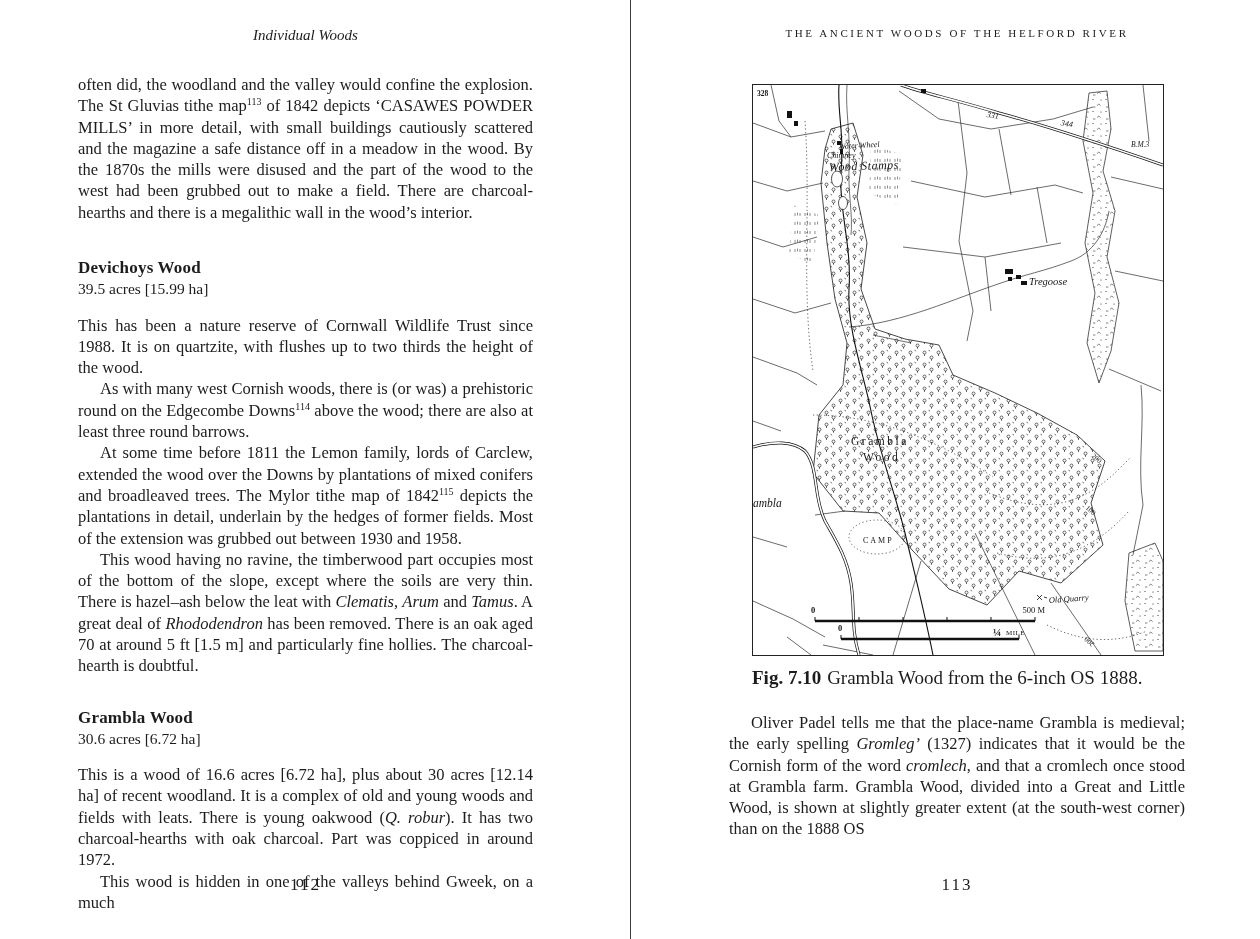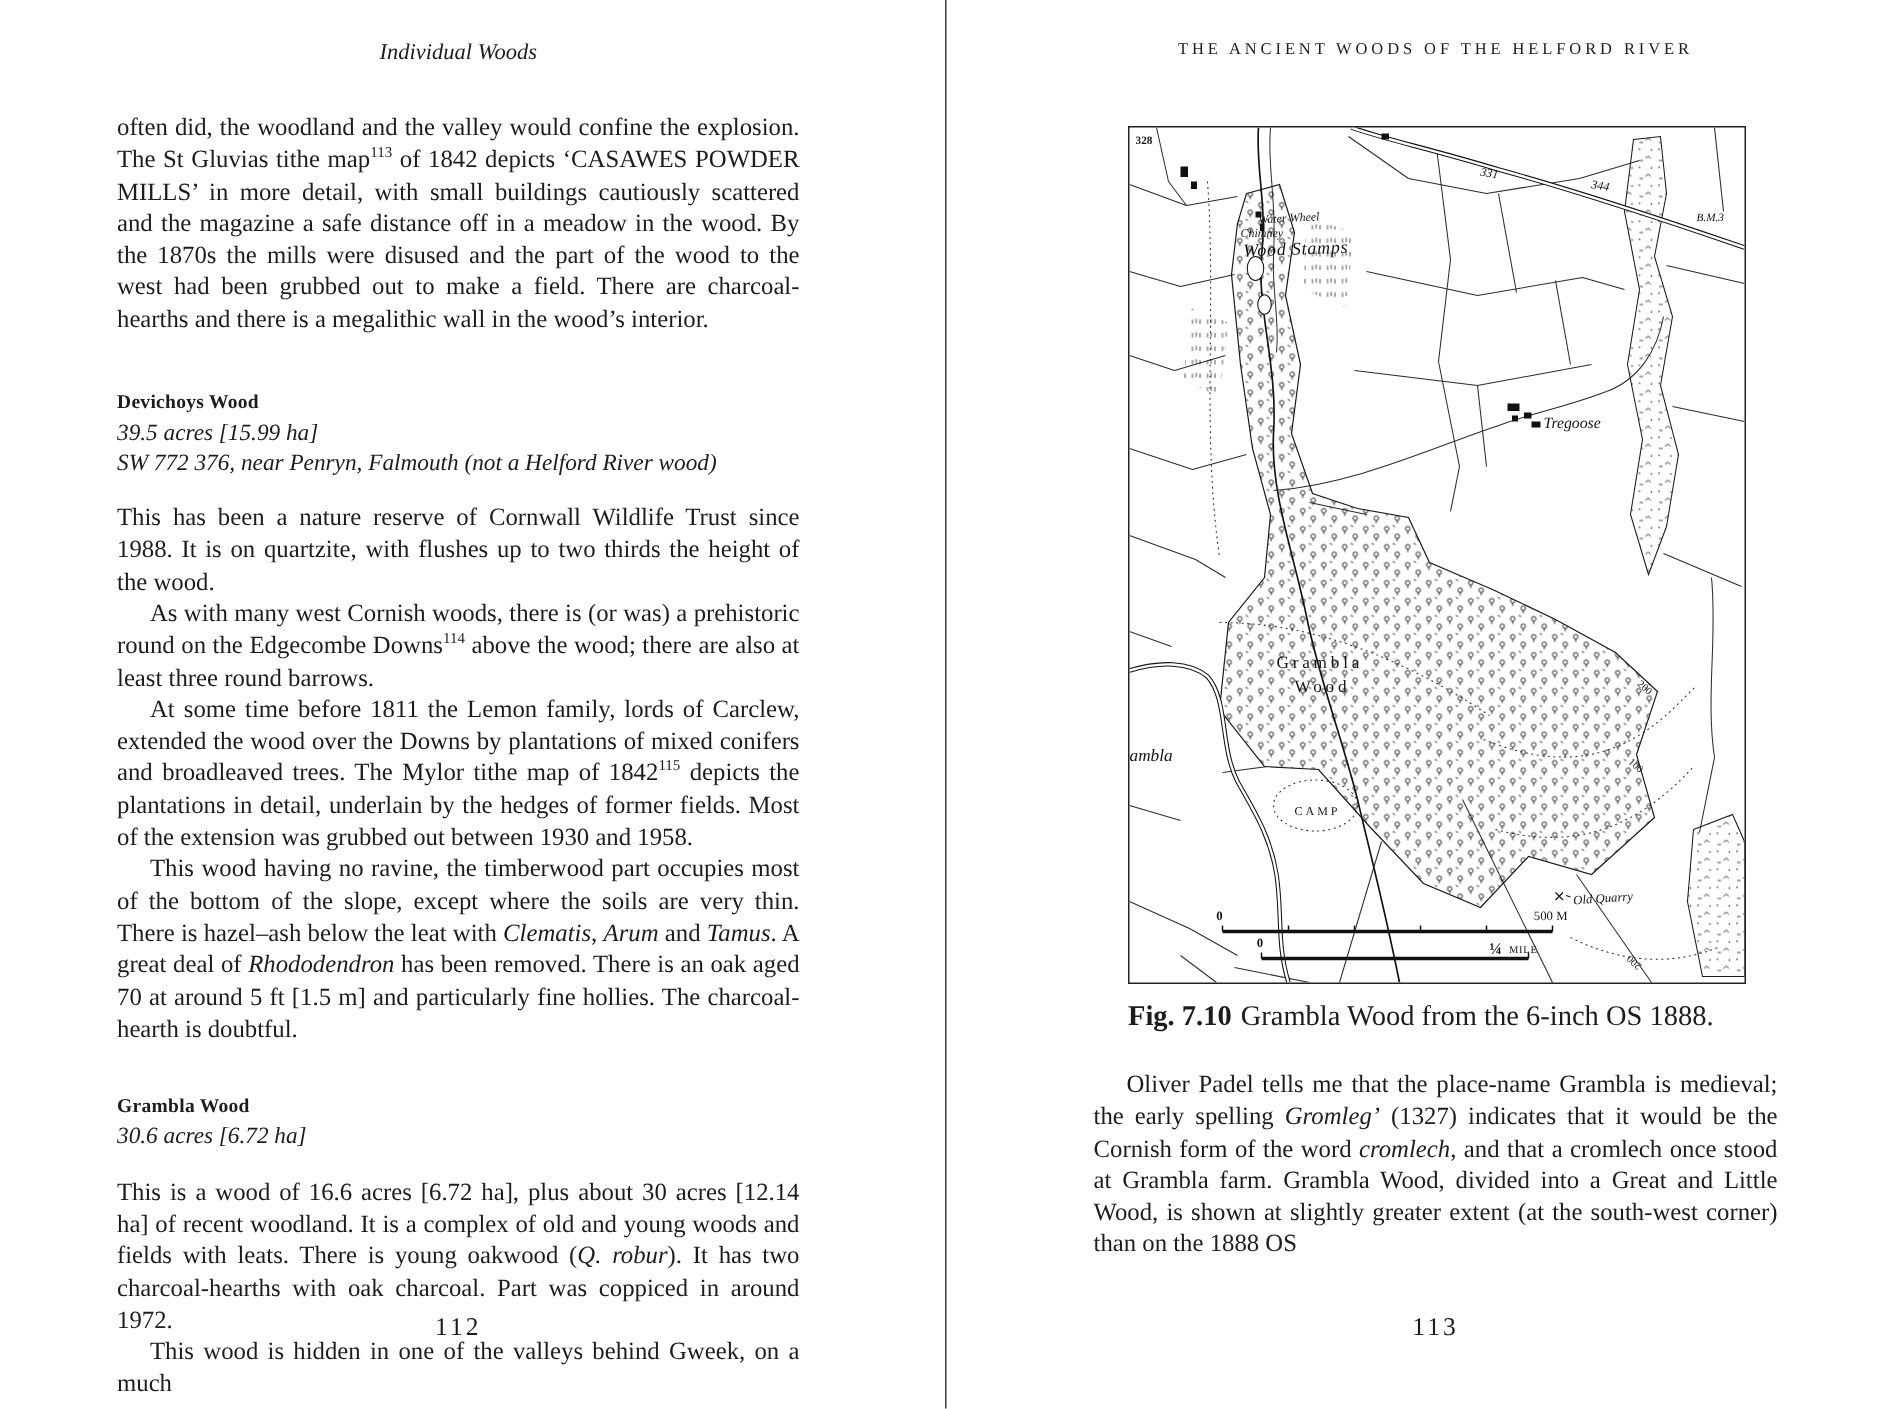--- a/index.html
+++ b/index.html
@@ -28,24 +28,24 @@
   p.body{
     margin:0;font-size:16.5px;line-height:21.3px;text-align:justify;
   }
   p.body.indent{text-indent:22px;}
   sup{font-size:10px;line-height:0;}
 
   section.wood{display:block;}
   section.wood.first{margin-top:34px;}
   section.wood.second{margin-top:30px;}
   h3.wood-title{
-    margin:0;font-size:13px;font-weight:bold;line-height:22px;letter-spacing:.2px;
+    margin:0;font-size:17px;font-weight:bold;line-height:22px;letter-spacing:.2px;
   }
   .wood-meta{
-    font-style:italic;font-size:15.5px;line-height:19.5px;
+    font-size:15.5px;line-height:19.5px;
   }
   .wood-paras{margin-top:16px;}
 
   .pagenum{
     position:absolute;top:875px;left:0;width:100%;text-align:center;
     font-size:17px;letter-spacing:2px;
   }
 
   
   .figure{position:absolute;left:23px;top:84px;width:412px;}
@@ -82,21 +82,20 @@
 
 <div class="page left">
   <div class="running-head italic">Individual Woods</div>
 
   <div class="text-block">
     <p class="body"><span>often did, the woodland and the valley would confine the explosion. The St Gluvias tithe map</span><sup>113</sup><span> of 1842 depicts ‘CASAWES POWDER MILLS’ in more detail, with small buildings cautiously scattered and the magazine a safe distance off in a meadow in the wood. By the 1870s the mills were disused and the part of the wood to the west had been grubbed out to make a field. There are charcoal-hearths and there is a megalithic wall in the wood’s interior.</span></p>
 
     <section class="wood first">
       <h3 class="wood-title">Devichoys Wood</h3>
       <div class="wood-meta">39.5 acres [15.99 ha]</div>
-      <div class="wood-meta">SW 772 376, near Penryn, Falmouth (not a Helford River wood)</div>
       <div class="wood-paras">
         <p class="body"><span>This has been a nature reserve of Cornwall Wildlife Trust since 1988. It is on quartzite, with flushes up to two thirds the height of the wood.</span></p>
         <p class="body indent"><span>As with many west Cornish woods, there is (or was) a prehistoric round on the Edgecombe Downs</span><sup>114</sup><span> above the wood; there are also at least three round barrows.</span></p>
         <p class="body indent"><span>At some time before 1811 the Lemon family, lords of Carclew, extended the wood over the Downs by plantations of mixed conifers and broadleaved trees. The Mylor tithe map of 1842</span><sup>115</sup><span> depicts the plantations in detail, underlain by the hedges of former fields. Most of the extension was grubbed out between 1930 and 1958.</span></p>
         <p class="body indent"><span>This wood having no ravine, the timberwood part occupies most of the bottom of the slope, except where the soils are very thin. There is hazel–ash below the leat with </span><span style="font-style: italic;">Clematis</span><span>, </span><span style="font-style: italic;">Arum</span><span> and </span><span style="font-style: italic;">Tamus</span><span>. A great deal of </span><span style="font-style: italic;">Rhododendron</span><span> has been removed. There is an oak aged 70 at around 5 ft [1.5 m] and particularly fine hollies. The charcoal-hearth is doubtful.</span></p>
       </div>
     </section>
 
     <section class="wood second">
       <h3 class="wood-title">Grambla Wood</h3>

